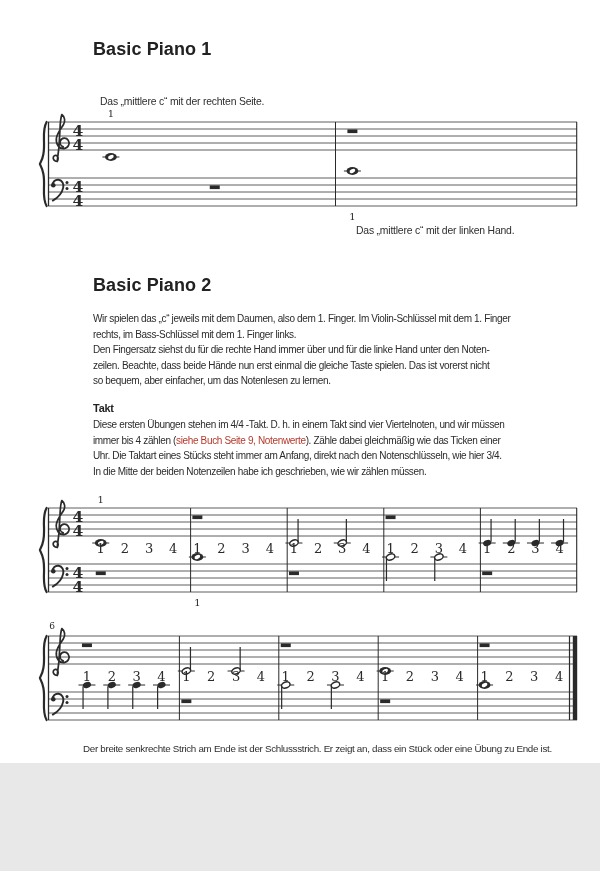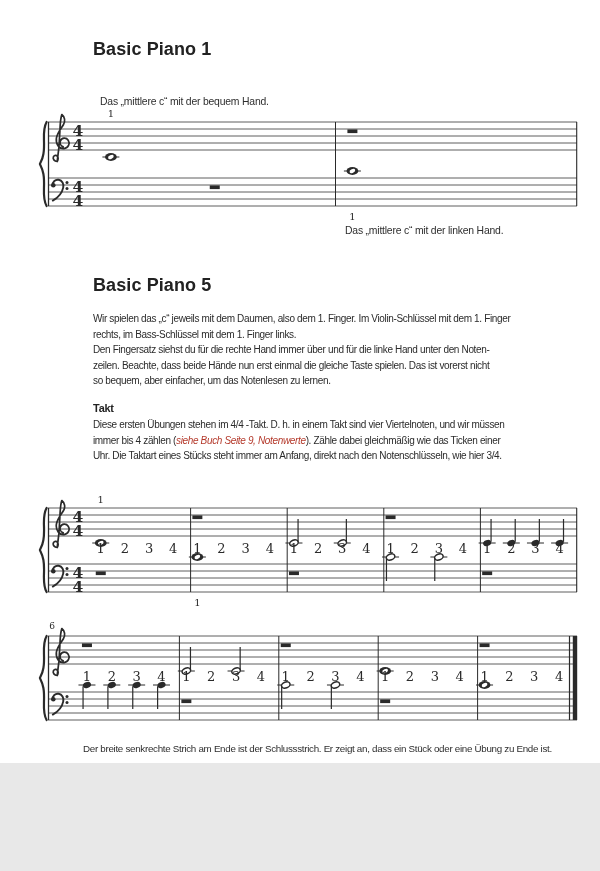--- a/index.html
+++ b/index.html
@@ -9,39 +9,39 @@
     font-family:"Liberation Sans", sans-serif; color:#272727;
   }
   .abs{position:absolute;}
   h1.title{
     margin:0; font-size:18px; font-weight:600; letter-spacing:0.1px; color:#222;
   }
   .caption{ font-size:10.4px; letter-spacing:-0.2px; color:#2e2e2e; white-space:nowrap; }
   .bodytext{ font-size:10px; line-height:15.6px; letter-spacing:-0.35px; color:#2b2b2b; }
   .bodytext .bline{ white-space:nowrap; }
   .takt-head{ font-size:10.9px; font-weight:700; letter-spacing:-0.2px; color:#222; }
-  .red-italic{ color:#b4392b; font-style:italic; }
+  .red-italic{ color:#b4392b; }
   .closing{ font-size:9.8px; letter-spacing:-0.3px; color:#2e2e2e; white-space:nowrap; }
   .pagenum-circle{
     width:31px; height:31px; border:1.2px solid #b6c1c1; border-radius:50%;
     display:flex; align-items:center; justify-content:center;
     font-size:12.5px; font-weight:600; color:#ef4444; letter-spacing:0.3px;
   }
   .copyright{ font-size:10.3px; color:#94a2a2; letter-spacing:0.2px; }
   .system{ width:540px; height:122px; }
   svg text{ user-select:none; }
 </style>
 </head>
 <body>
 
 <div class="page">
 
   <h1 class="title abs" style="left:93px; top:39px;">Basic Piano 1</h1>
 
-  <div class="caption abs" style="left:100px; top:96px;">Das „mittlere c“ mit der bequem Hand.</div>
+  <div class="caption abs" style="left:100px; top:96px;">Das „mittlere c“ mit der rechten Seite.</div>
 
   <div class="system abs" style="left:38px; top:108px;"><svg viewBox="0 0 540 122" width="540" height="122">
         <line x1="10" y1="14" x2="539" y2="14" stroke="#4c4c4c" stroke-width="0.9"></line>
         <line x1="10" y1="21" x2="539" y2="21" stroke="#4c4c4c" stroke-width="0.9"></line>
         <line x1="10" y1="28" x2="539" y2="28" stroke="#4c4c4c" stroke-width="0.9"></line>
         <line x1="10" y1="35" x2="539" y2="35" stroke="#4c4c4c" stroke-width="0.9"></line>
         <line x1="10" y1="42" x2="539" y2="42" stroke="#4c4c4c" stroke-width="0.9"></line>
         <line x1="10" y1="70" x2="539" y2="70" stroke="#4c4c4c" stroke-width="0.9"></line>
         <line x1="10" y1="77" x2="539" y2="77" stroke="#4c4c4c" stroke-width="0.9"></line>
         <line x1="10" y1="84" x2="539" y2="84" stroke="#4c4c4c" stroke-width="0.9"></line>
@@ -73,38 +73,39 @@
         <text x="72.905" y="9" text-anchor="middle" font-size="10" font-family="&quot;DejaVu Serif&quot;, serif" font-weight="normal" fill="#2a2a2a">1</text>
         <rect x="309.405" y="21.4" width="10" height="3.7" fill="#2a2a2a"></rect>
         <line x1="305.905" y1="63" x2="322.905" y2="63" stroke="#2a2a2a" stroke-width="1"></line>
         <g>
           <ellipse cx="314.405" cy="63" rx="5.9" ry="3.9" fill="#2a2a2a"></ellipse>
           <ellipse cx="314.405" cy="63" rx="3" ry="1.8" fill="#fff" transform="rotate(-24 314.405 63)"></ellipse>
         </g>
         <text x="314.405" y="111.5" text-anchor="middle" font-size="10" font-family="&quot;DejaVu Serif&quot;, serif" font-weight="normal" fill="#2a2a2a">1</text>
       </svg></div>
 
-  <div class="caption abs" style="left:345px; top:225px;">Das „mittlere c“ mit der linken Hand.</div>
-
-  <h1 class="title abs" style="left:93px; top:275px;">Basic Piano 5</h1>
+  <div class="caption abs" style="left:356px; top:225px;">Das „mittlere c“ mit der linken Hand.</div>
+
+  <h1 class="title abs" style="left:93px; top:275px;">Basic Piano 2</h1>
 
   <div class="bodytext abs" style="left:93px; top:311px;">
     <div class="bline">Wir spielen das „c“ jeweils mit dem Daumen, also dem 1. Finger. Im Violin-Schlüssel mit dem 1. Finger</div>
     <div class="bline">rechts, im Bass-Schlüssel mit dem 1. Finger links.</div>
     <div class="bline">Den Fingersatz siehst du für die rechte Hand immer über und für die linke Hand unter den Noten-</div>
     <div class="bline">zeilen. Beachte, dass beide Hände nun erst einmal die gleiche Taste spielen. Das ist vorerst nicht</div>
     <div class="bline">so bequem, aber einfacher, um das Notenlesen zu lernen.</div>
   </div>
 
   <div class="takt-head abs" style="left:93px; top:402px;">Takt</div>
 
   <div class="bodytext abs" style="left:93px; top:417px;">
     <div class="bline">Diese ersten Übungen stehen im 4/4 -Takt. D. h. in einem Takt sind vier Viertelnoten, und wir müssen</div>
     <div class="bline"><span>immer bis 4 zählen (</span><span class="red-italic">siehe Buch Seite 9, Notenwerte</span><span>). Zähle dabei gleichmäßig wie das Ticken einer</span></div>
     <div class="bline">Uhr. Die Taktart eines Stücks steht immer am Anfang, direkt nach den Notenschlüsseln, wie hier 3/4.</div>
+    <div class="bline">In die Mitte der beiden Notenzeilen habe ich geschrieben, wie wir zählen müssen.</div>
   </div>
 
   <div class="system abs" style="left:38px; top:494px;"><svg viewBox="0 0 540 122" width="540" height="122">
         <line x1="10" y1="14" x2="539" y2="14" stroke="#4c4c4c" stroke-width="0.9"></line>
         <line x1="10" y1="21" x2="539" y2="21" stroke="#4c4c4c" stroke-width="0.9"></line>
         <line x1="10" y1="28" x2="539" y2="28" stroke="#4c4c4c" stroke-width="0.9"></line>
         <line x1="10" y1="35" x2="539" y2="35" stroke="#4c4c4c" stroke-width="0.9"></line>
         <line x1="10" y1="42" x2="539" y2="42" stroke="#4c4c4c" stroke-width="0.9"></line>
         <line x1="10" y1="70" x2="539" y2="70" stroke="#4c4c4c" stroke-width="0.9"></line>
         <line x1="10" y1="77" x2="539" y2="77" stroke="#4c4c4c" stroke-width="0.9"></line>

